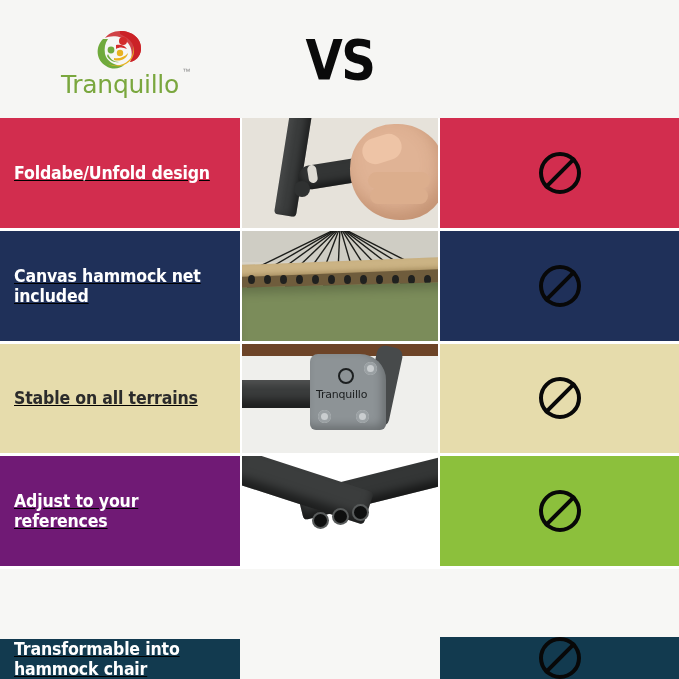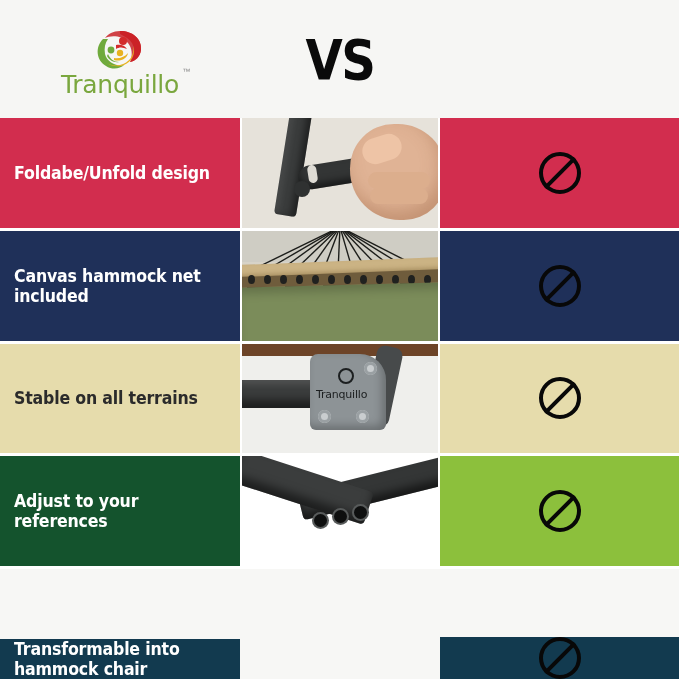--- a/index.html
+++ b/index.html
@@ -94,20 +94,21 @@
     color: #111111;
     transform: scaleX(0.84);
     display: inline-block;
   }
 
   
   .rows {
     flex: 1 1 auto;
     display: flex;
     flex-direction: column;
+    text-decoration: underline;
   }
 
   .row {
     flex: 1 1 0;
     display: flex;
     position: relative;
     border-bottom: 3px solid #ffffff;
     min-height: 0;
   }
   .row:last-child { border-bottom: none; align-items: flex-end; }
@@ -460,21 +461,21 @@
             <div class="bolt b1"></div>
             <div class="bolt b2"></div>
             <div class="bolt b3"></div>
           </div>
         </div>
         <div class="cell-comp" style="background:#e6dcac">
           <div class="no-icon"></div>
         </div>
       </div>
       <div class="row">
-        <div class="cell-feature" style="background:#14532d">
+        <div class="cell-feature" style="background:#701a75">
           <span style="color:#ffffff">Adjust to your references</span>
         </div>
         <div class="cell-image">
           <div class="scene s5">
             <div class="barB"></div>
             <div class="barA"></div>
             <div class="hole h1"></div>
             <div class="hole h2"></div>
             <div class="hole h3"></div>
           </div>

